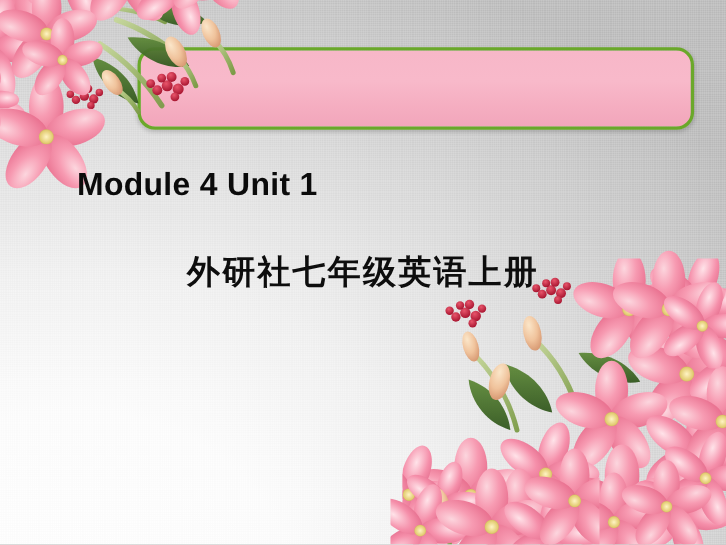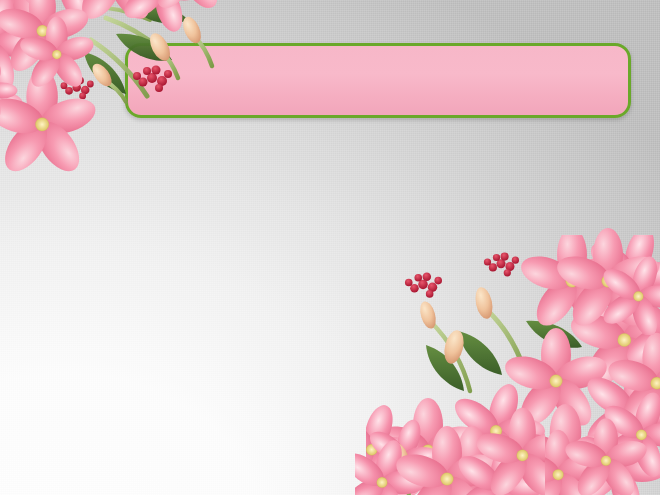--- a/index.html
+++ b/index.html
@@ -222,16 +222,18 @@
       <ellipse cx="46" cy="52" rx="7" ry="14" fill="url(#bud1)" transform="rotate(-20 46 52)"></ellipse>
       <path d="M48 62 q6 16 6 34" stroke="url(#stem1)" stroke-width="4" fill="none" stroke-linecap="round"></path>
     </g>
     <use href="#flw2" x="30" y="86" transform="scale(.9)"></use>
     <use href="#flw" x="92" y="74" transform="scale(1.0)"></use>
     <use href="#flw2" x="150" y="86" transform="scale(.95)"></use>
     <use href="#flw" x="186" y="56" transform="scale(.9)"></use>
   </svg>
 
   <div class="banner"></div>
-
+  <div class="banner-text">外研社七年级英语上册</div>
+
+  <div class="subtitle">Module 4 Unit 1</div>
 
 
 </div>
 
 </body></html>

